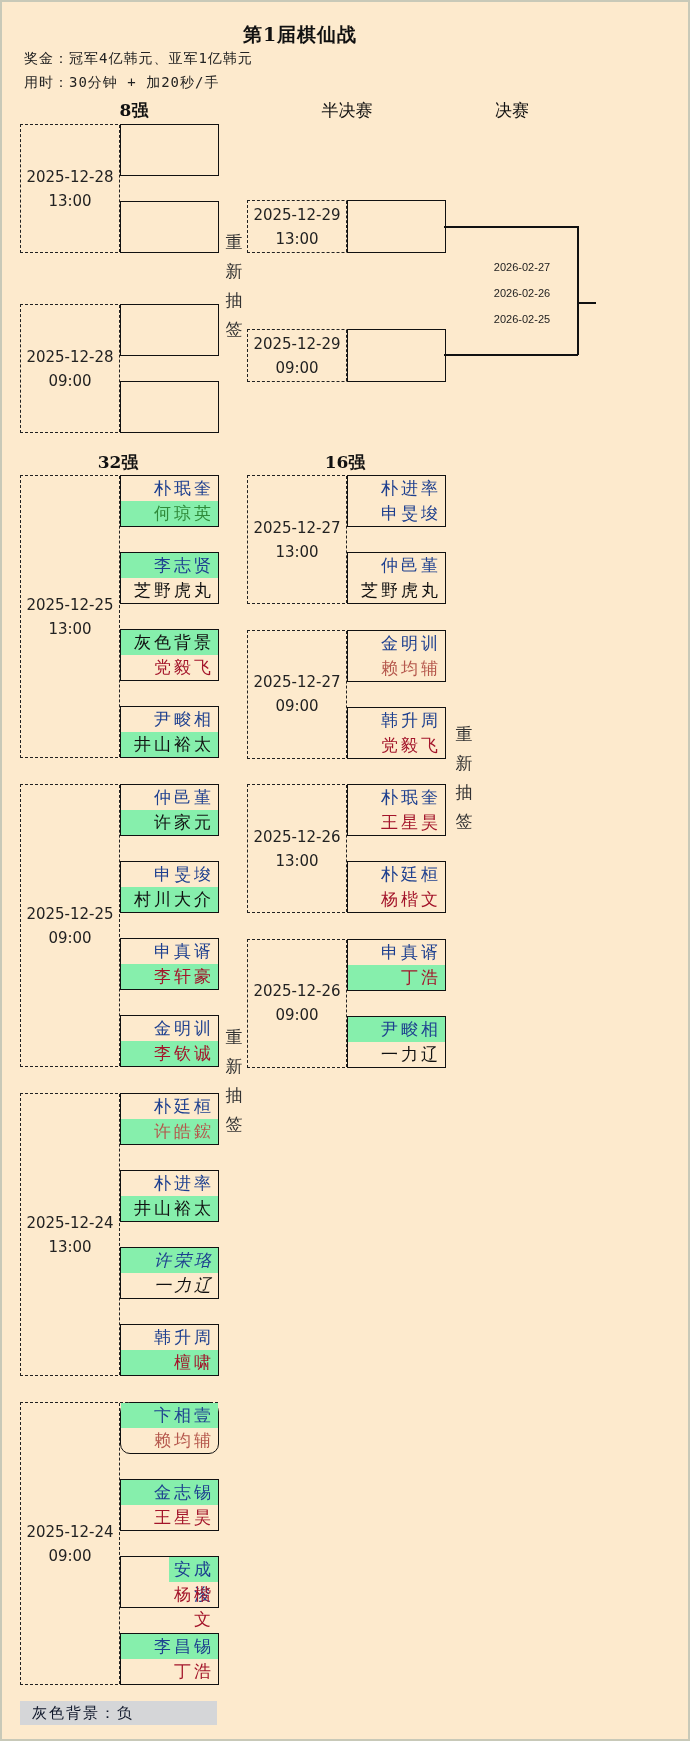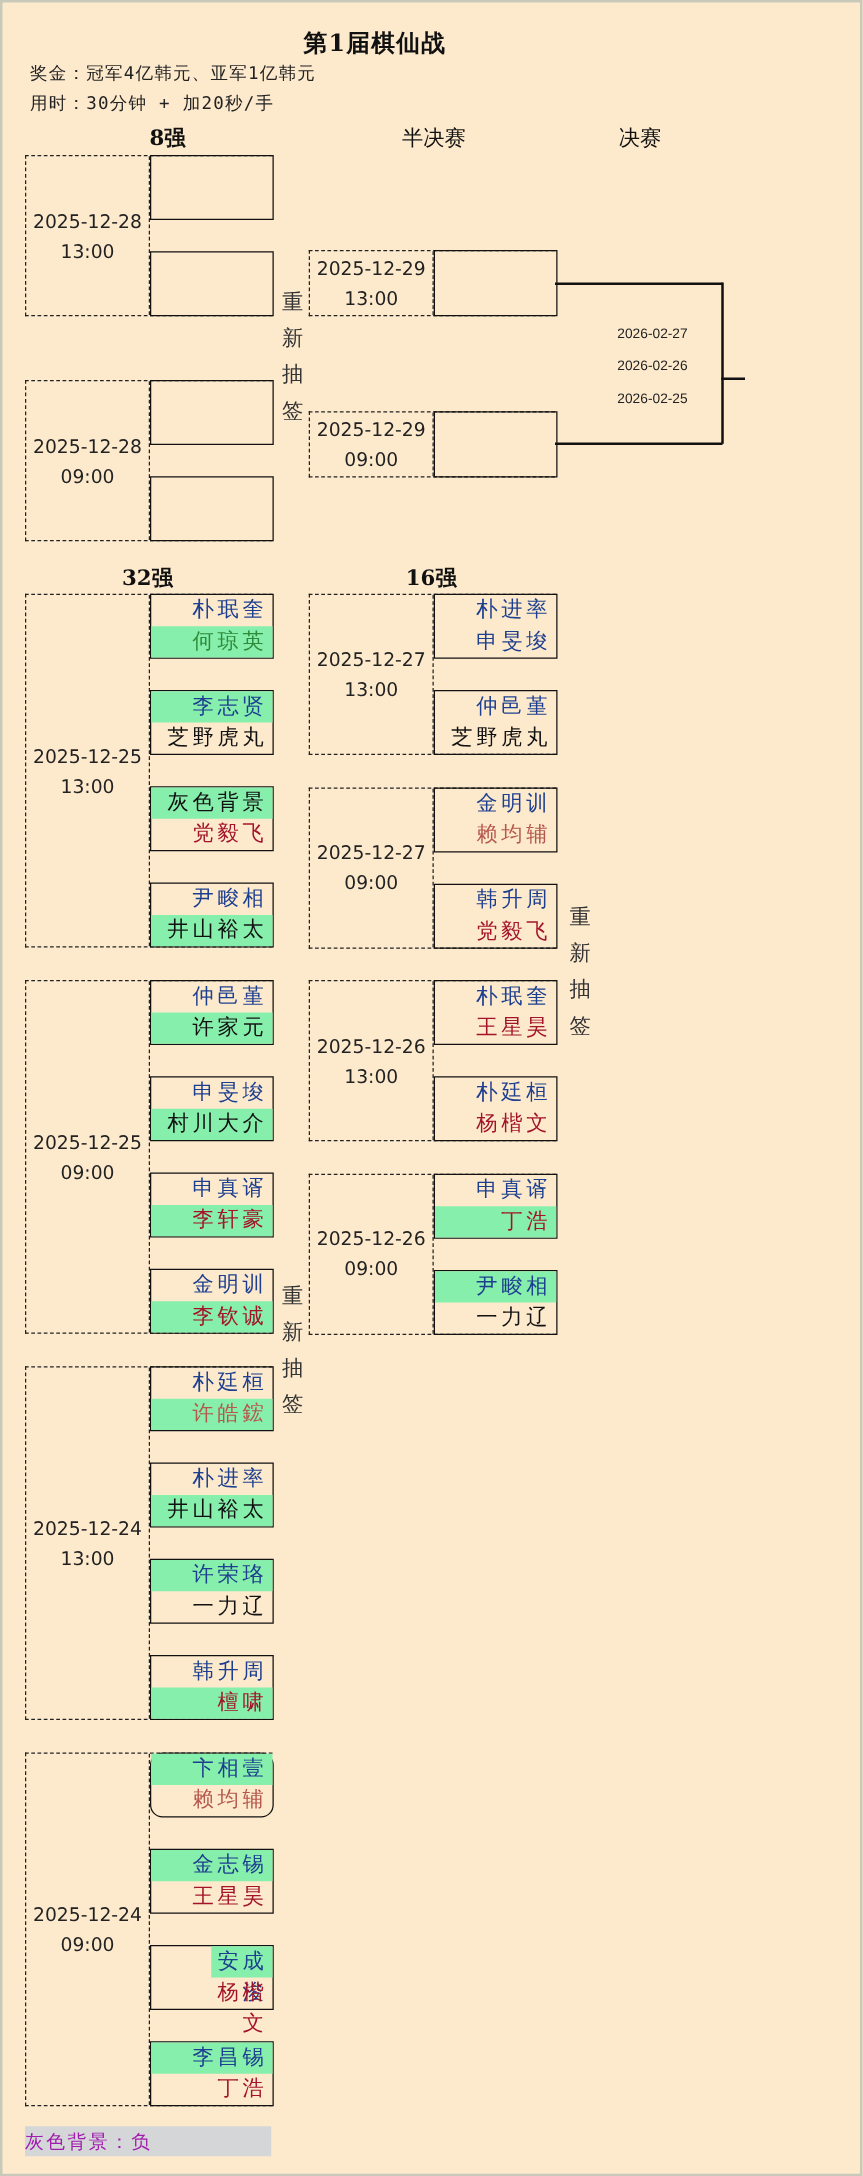--- a/index.html
+++ b/index.html
@@ -41,21 +41,21 @@
   }
   .prow.loss { background: #86efac; }
   .kr { color: #1d3f8f; }
   .cn { color: #a3142a; }
   .tw { color: #b5574c; }
   .jp { color: #111; }
   .fm { color: #2f8a3a; }
   .vlabel { font-size: 17px; line-height: 29px; width: 20px; text-align: center; color: #333; }
   .line { position: absolute; background: #111; }
   .final-dates { font-family: Liberation Sans, sans-serif; font-size: 11px; line-height: 26px; text-align: center; color: #222; }
-  .legend { left: 18px; top: 1699px; width: 197px; height: 24px; background: #d5d6d8; font-size: 15px; line-height: 24px; padding-left: 0; letter-spacing: 2px; color: #a21caf; }
+  .legend { left: 18px; top: 1699px; width: 197px; height: 24px; background: #d5d6d8; font-size: 15px; line-height: 24px; padding-left: 12px; letter-spacing: 2px; color: #0f172a; }
 </style>
 </head>
 <body>
 
 <div class="abs title">第1届棋仙战</div>
 <div class="abs info" style="top:48px;">奖金：冠军4亿韩元、亚军1亿韩元</div>
 <div class="abs info" style="top:72px;">用时：30分钟 + 加20秒/手</div>
 
 <div class="abs hdr" style="left:72px; top:97px;">8强</div>
 <div class="abs hdr light" style="left:285px; top:97px;">半决赛</div>
@@ -164,21 +164,21 @@
         <span>13:00</span>
       </div>
       <div class="match" style="top: -1px;">
         <div class="prow kr">朴廷桓</div>
         <div class="prow tw loss">许皓鋐</div>
       </div>
       <div class="match" style="top: 76px;">
         <div class="prow kr">朴进率</div>
         <div class="prow jp loss">井山裕太</div>
       </div>
-      <div class="match" style="top: 153px;">
+      <div class="match" style="top: 153px; font-style: italic;">
         <div class="prow kr loss">许荣珞</div>
         <div class="prow jp">一力辽</div>
       </div>
       <div class="match" style="top: 230px;">
         <div class="prow kr">韩升周</div>
         <div class="prow cn loss">檀啸</div>
       </div>
     </div>
     <div class="block" style="left: 18px; top: 1400px; width: 198px; height: 283px;">
       <div class="datecol">

